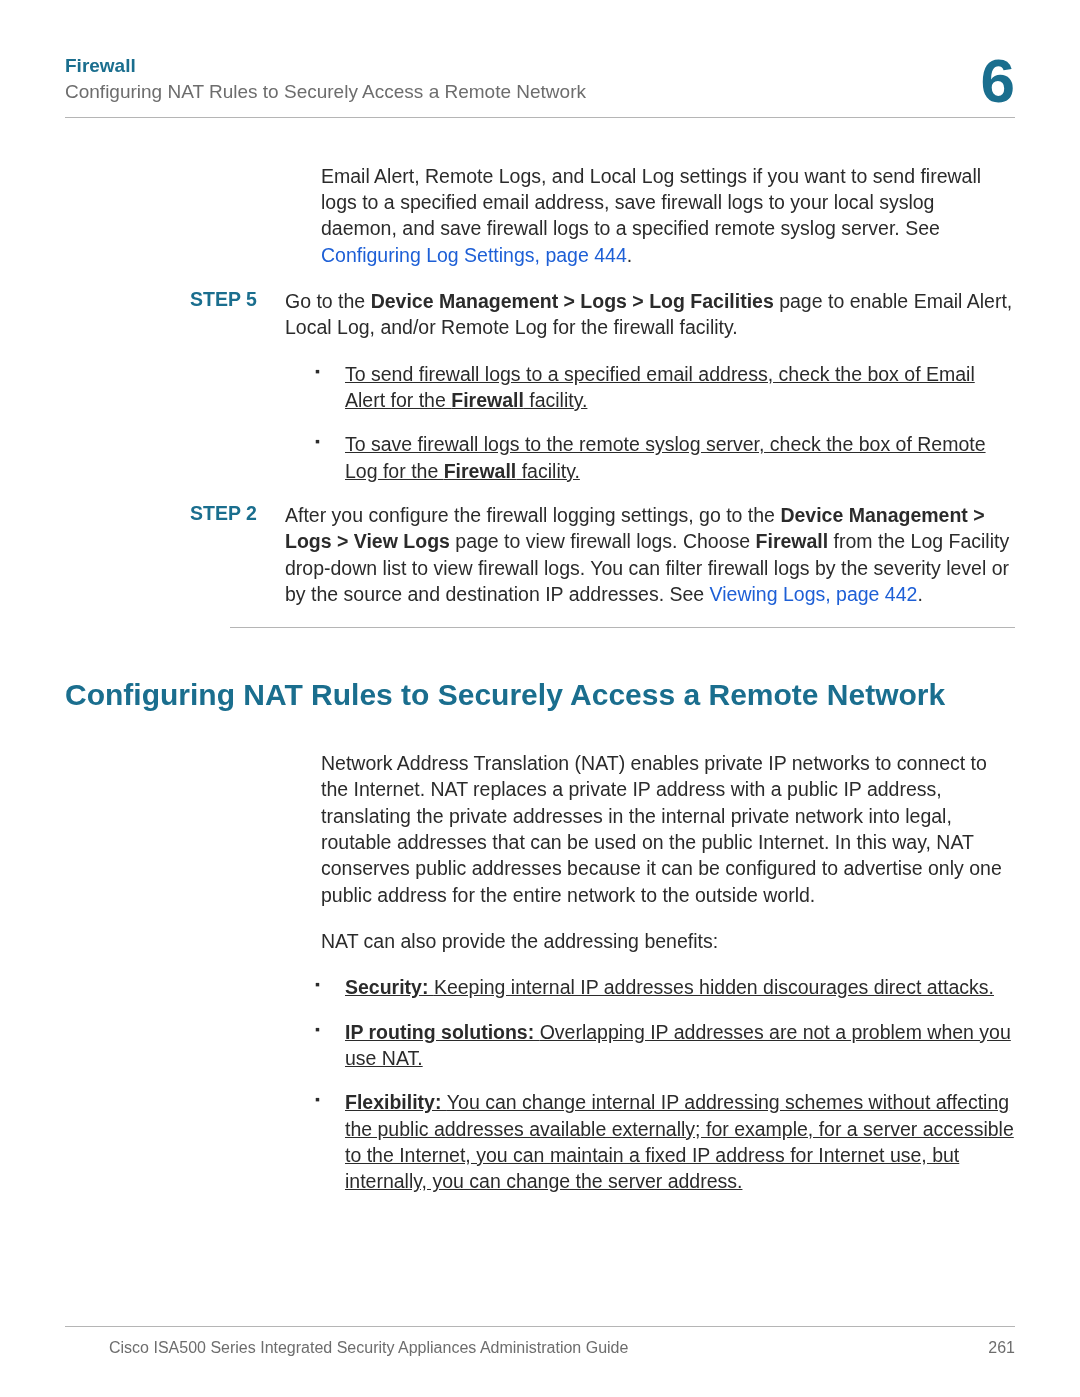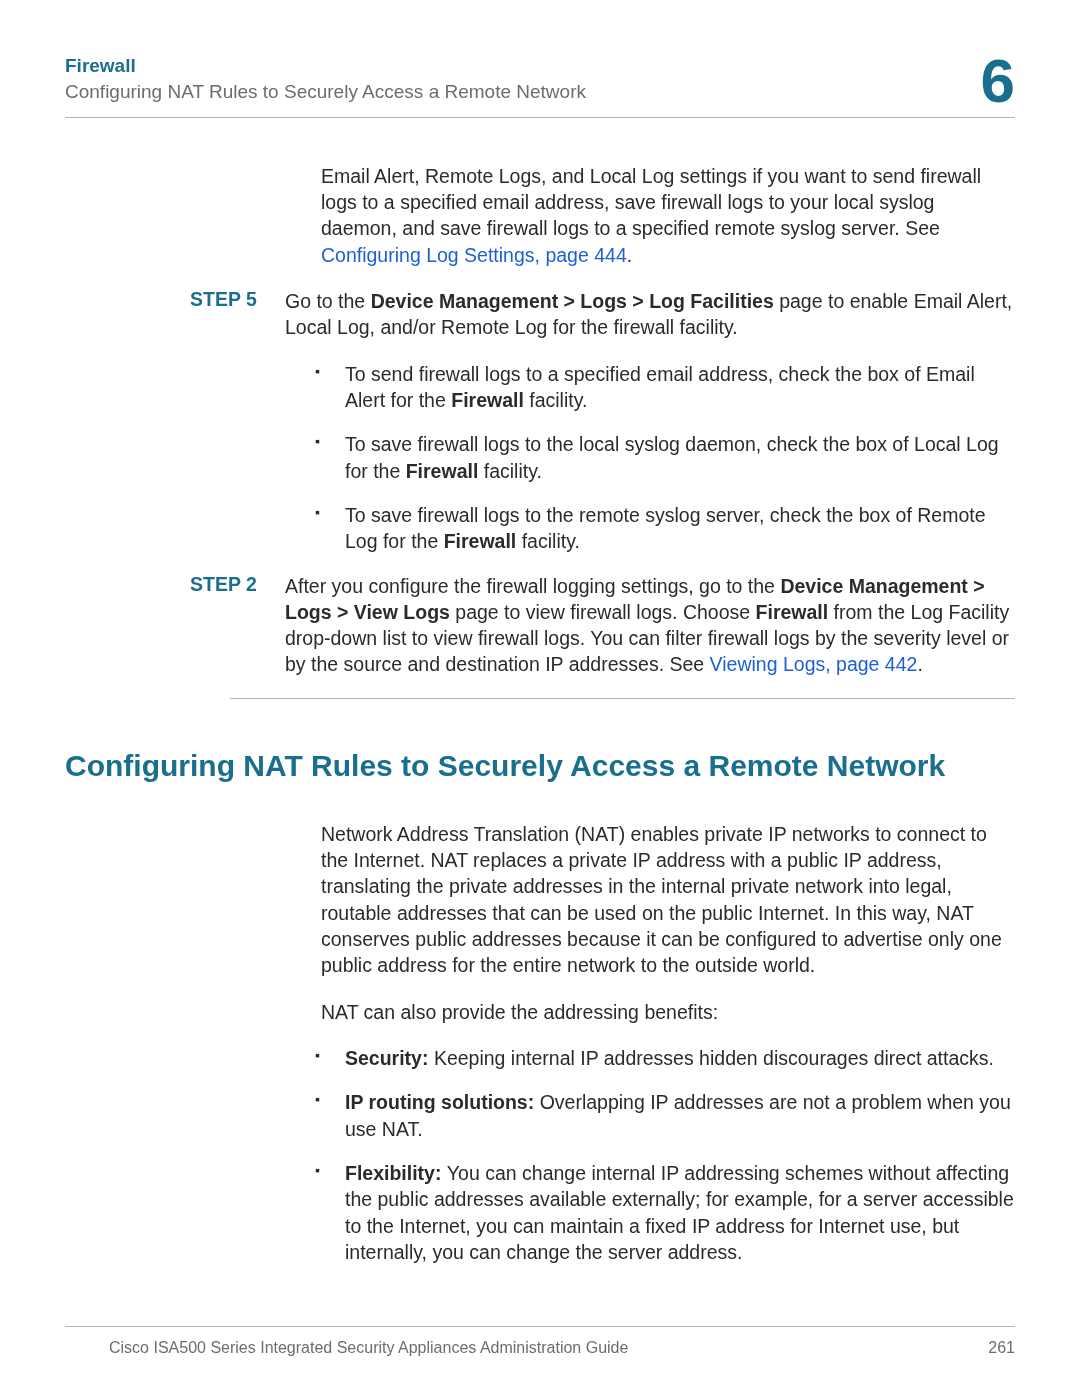--- a/index.html
+++ b/index.html
@@ -83,20 +83,21 @@
   .step-body {
     margin-left: 55px;
     font-size: 19.5px;
     line-height: 1.35;
     margin-bottom: 20px;
   }
   .bullet-list {
     list-style: none;
     margin-left: 30px;
     margin-bottom: 16px;
+    text-decoration: underline;
   }
   .bullet-list li {
     position: relative;
     padding-left: 30px;
     font-size: 19.5px;
     line-height: 1.35;
     margin-bottom: 18px;
   }
   .bullet-list li::before {
     content: "▪";
@@ -156,21 +157,20 @@
     <span>Email Alert, Remote Logs, and Local Log settings if you want to send firewall logs to a specified email address, save firewall logs to your local syslog daemon, and save firewall logs to a specified remote syslog server. See </span><span class="link">Configuring Log Settings, page 444</span><span>.</span>
   </p>
 
   <div class="step-container">
     <div class="step-label">STEP 5</div>
     <div class="step-body">
       <span>Go to the </span><strong>Device Management &gt; Logs &gt; Log Facilities</strong><span> page to enable Email Alert, Local Log, and/or Remote Log for the firewall facility.</span>
     </div>
     <ul class="bullet-list" style="margin-left:85px;">
       <li><span>To send firewall logs to a specified email address, check the box of Email Alert for the </span><strong>Firewall</strong><span> facility.</span></li>
-      <li><span>To save firewall logs to the local syslog daemon, check the box of Local Log for the </span><strong>Firewall</strong><span> facility.</span></li>
       <li><span>To save firewall logs to the remote syslog server, check the box of Remote Log for the </span><strong>Firewall</strong><span> facility.</span></li>
     </ul>
   </div>
 
   <div class="step-container">
     <div class="step-label">STEP 2</div>
     <div class="step-body">
       <span>After you configure the firewall logging settings, go to the </span><strong>Device Management &gt; Logs &gt; View Logs</strong><span> page to view firewall logs. Choose </span><strong>Firewall</strong><span> from the Log Facility drop-down list to view firewall logs. You can filter firewall logs by the severity level or by the source and destination IP addresses. See </span><span class="link">Viewing Logs, page 442</span><span>.</span>
     </div>
   </div>

